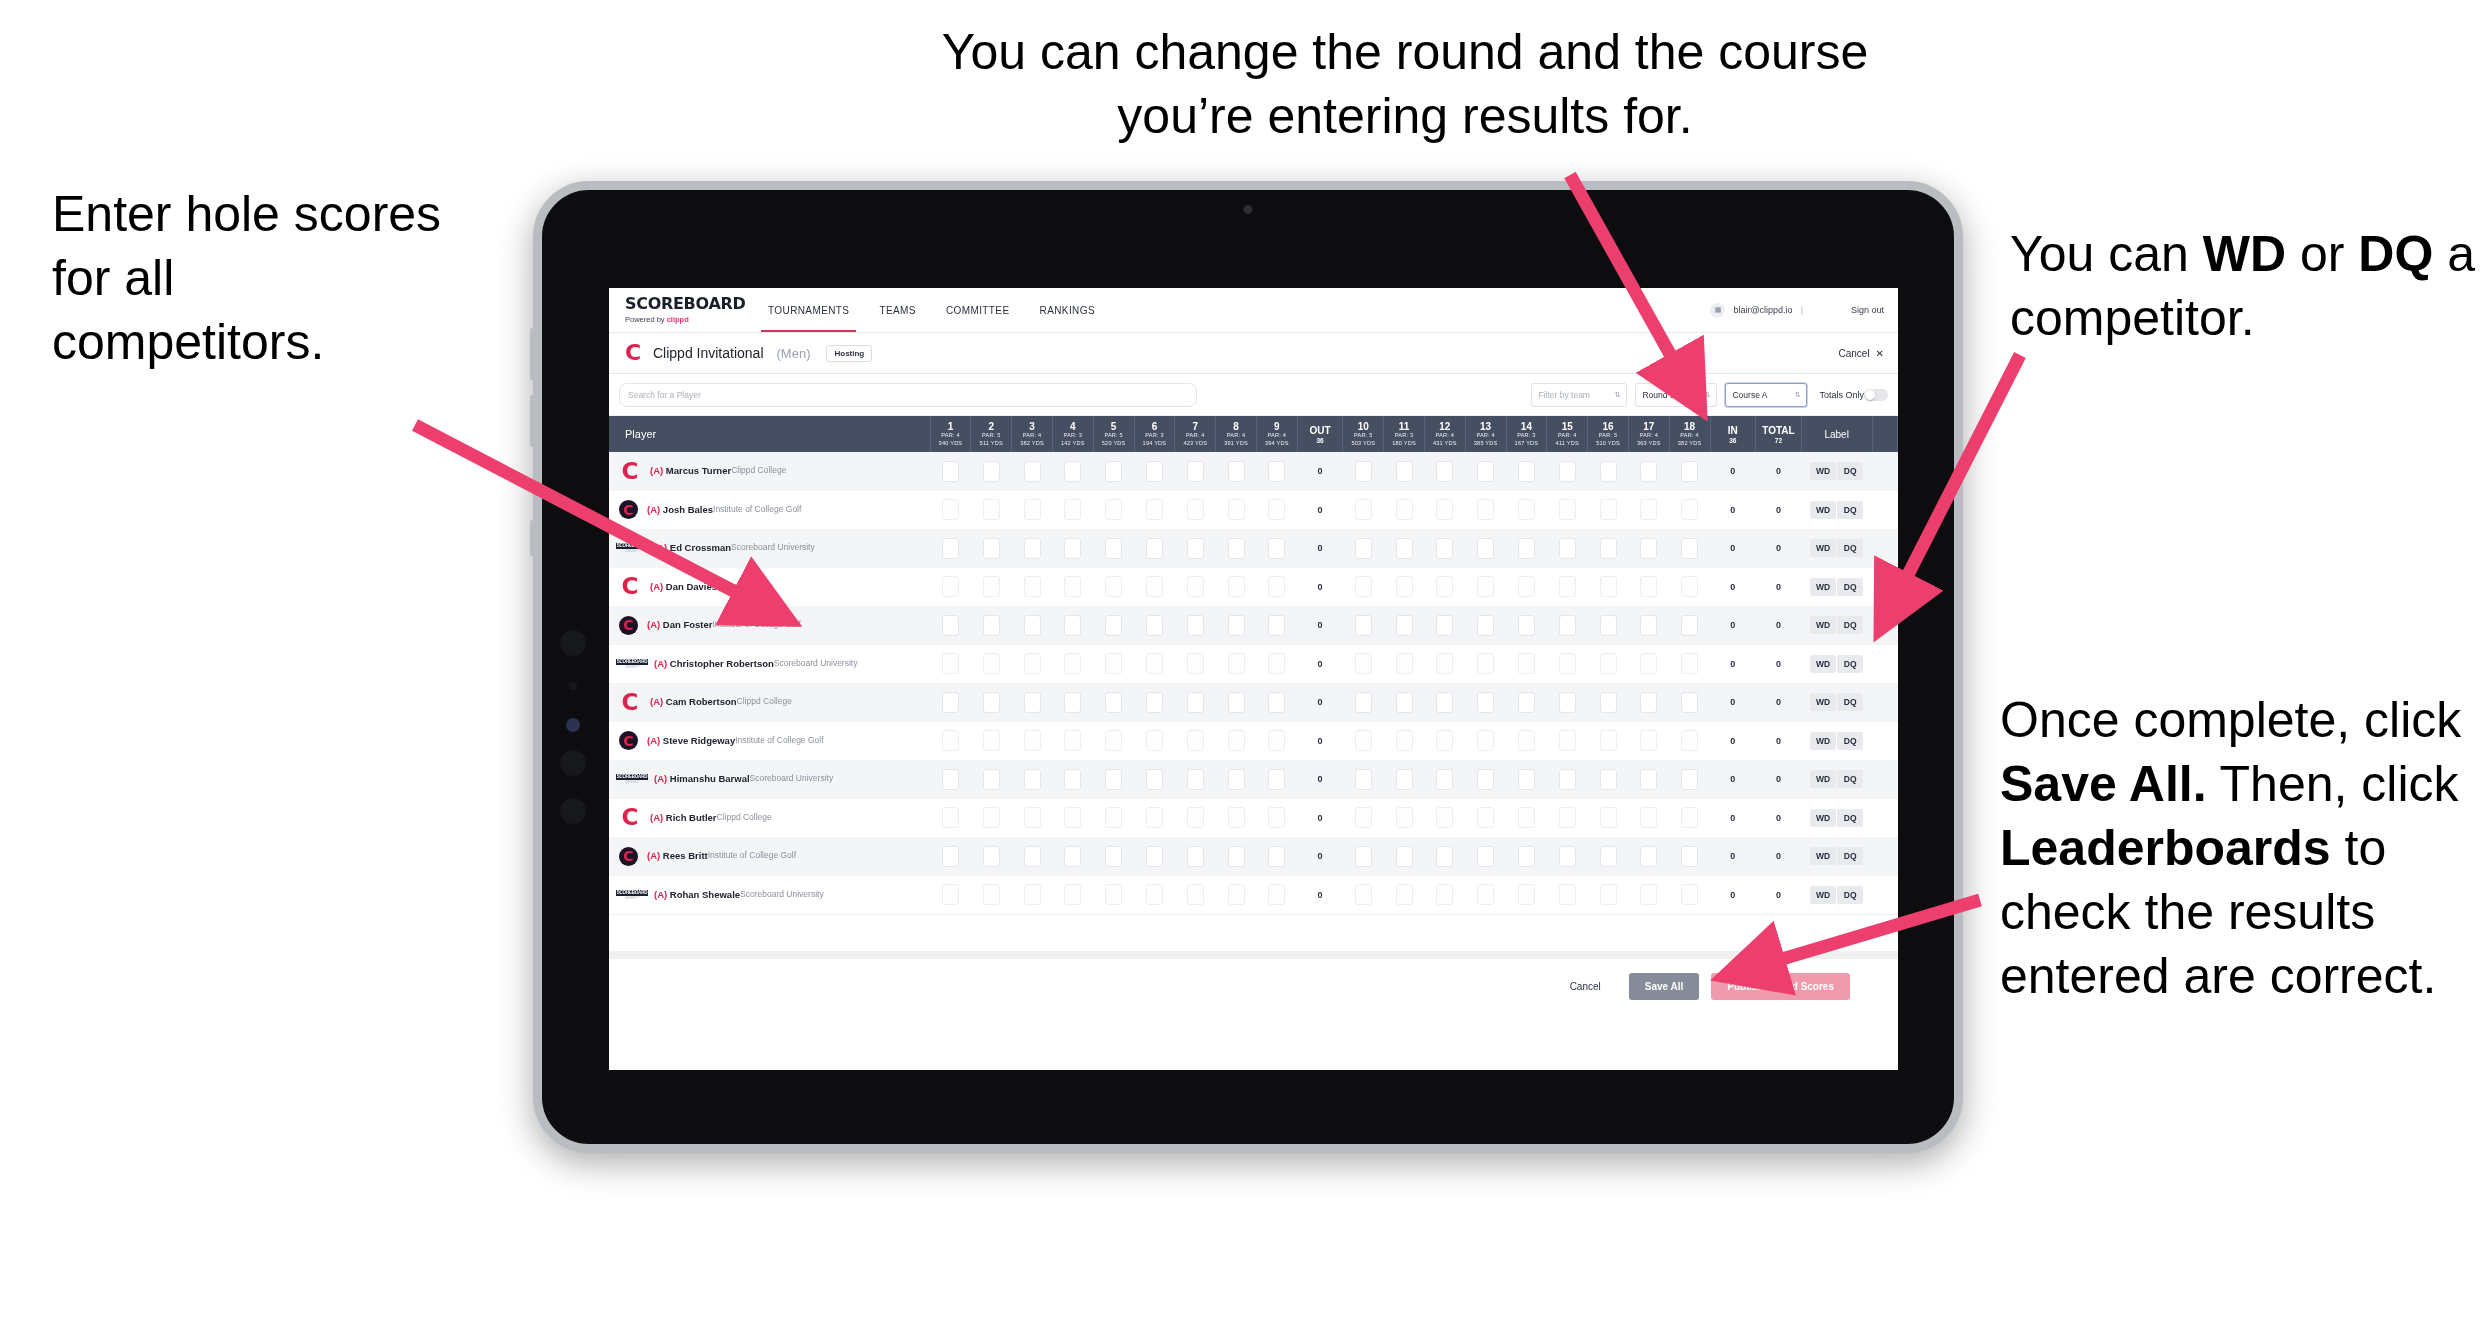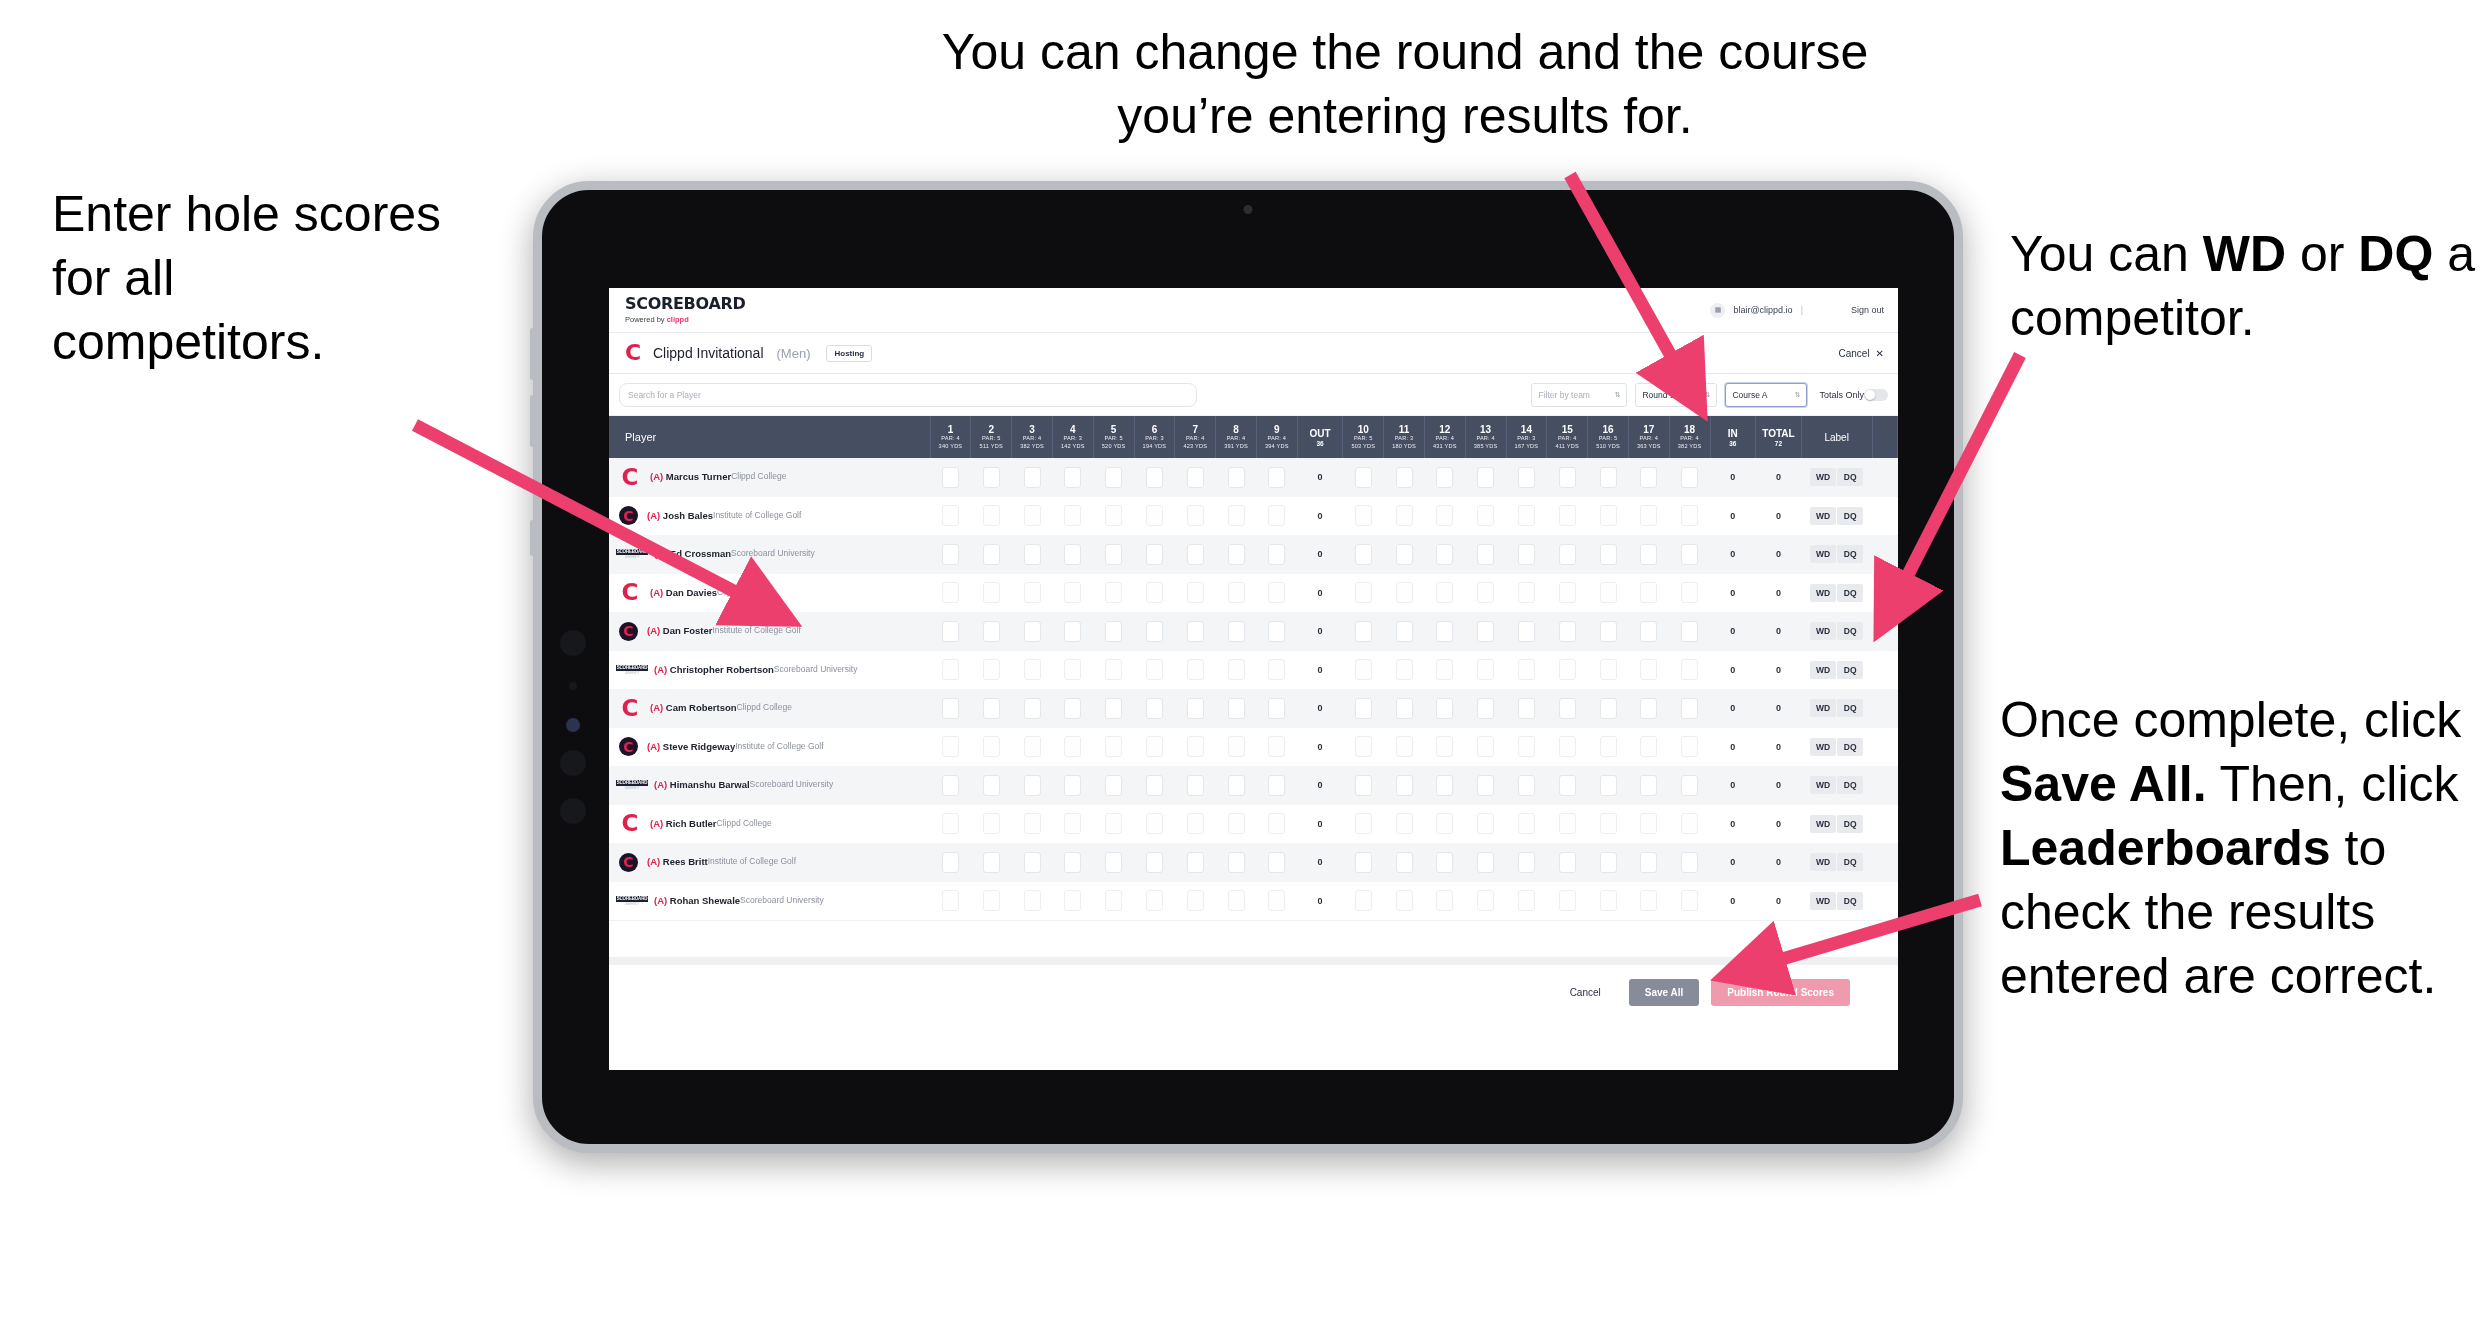--- a/index.html
+++ b/index.html
@@ -83,21 +83,21 @@
   .selbox.focus{border-color:#8f9fd0;box-shadow:0 0 0 1px #c9d3ec;}
   .selbox .car{font-size:7px;color:#9aa0ad;line-height:1;}
   .toggwrap{display:flex;align-items:center;font-size:9px;color:#2b3040;margin-left:4px;}
   .togg{width:24px;height:12px;border-radius:6px;background:#e4e6ea;position:relative;}
   .togg:after{content:"";position:absolute;left:1px;top:1px;width:10px;height:10px;border-radius:50%;background:#fff;box-shadow:0 1px 2px rgba(0,0,0,.25);}
 
   
   .tblwrap{background:#fff;}
   table.sc{border-collapse:collapse;width:1289px;table-layout:fixed;}
   table.sc th{background:#464e61;color:#fff;font-weight:normal;border-right:1px solid #59617a;vertical-align:middle;}
-  thead tr{height:42px;}
+  thead tr{height:36px;}
   th.player-h{text-align:left;padding-left:16px;font-size:11px;width:250px;}
   th.hole{width:33px;padding:2px 0;}
   th.hole .n{font-size:10px;font-weight:bold;line-height:1.1;}
   th.hole .p{font-size:5.6px;letter-spacing:.2px;line-height:1.35;color:#eceef3;}
   th.hole .y{font-size:5.6px;letter-spacing:.2px;line-height:1.35;color:#eceef3;}
   th.agg{width:35px;}
   th.agg .n{font-size:10px;font-weight:bold;line-height:1.2;}
   th.agg .s{font-size:6.5px;font-weight:bold;}
   th.label-h{width:56px;font-size:10px;}
   th.spacer-h{width:18px;border-right:none;}
@@ -159,20 +159,26 @@
   <div class="port p5"></div>
 </div>
 
 <div id="screen">
 
   <div class="topbar">
     <div class="brand">
       <div class="b1">SCOREBOARD</div>
       <div class="b2"><span>Powered by </span><i>clippd</i></div>
     </div>
+    <div class="topnav">
+      <a class="active">TOURNAMENTS</a>
+      <a>TEAMS</a>
+      <a>COMMITTEE</a>
+      <a>RANKINGS</a>
+    </div>
     <div class="topright">
       <div class="avatar">▦</div>
       <span>blair@clippd.io</span>
       <span class="sep">|</span>
       <a>Sign out</a>
     </div>
   </div>
 
   <div class="tbar">
     <div class="clogo">C</div>

